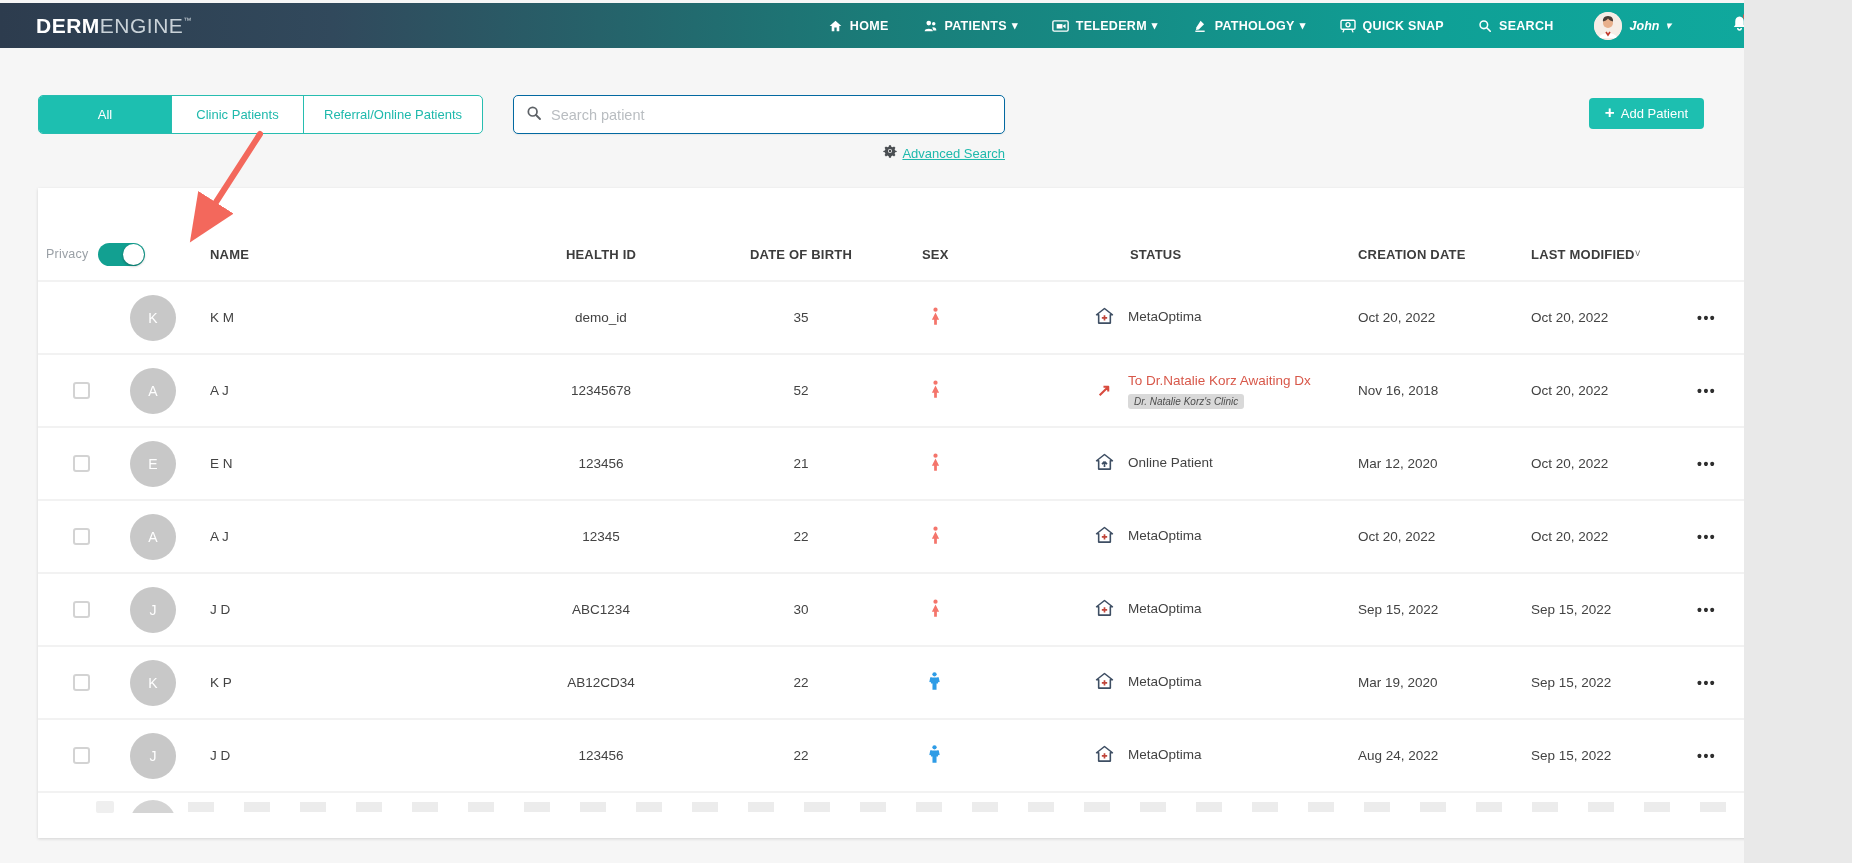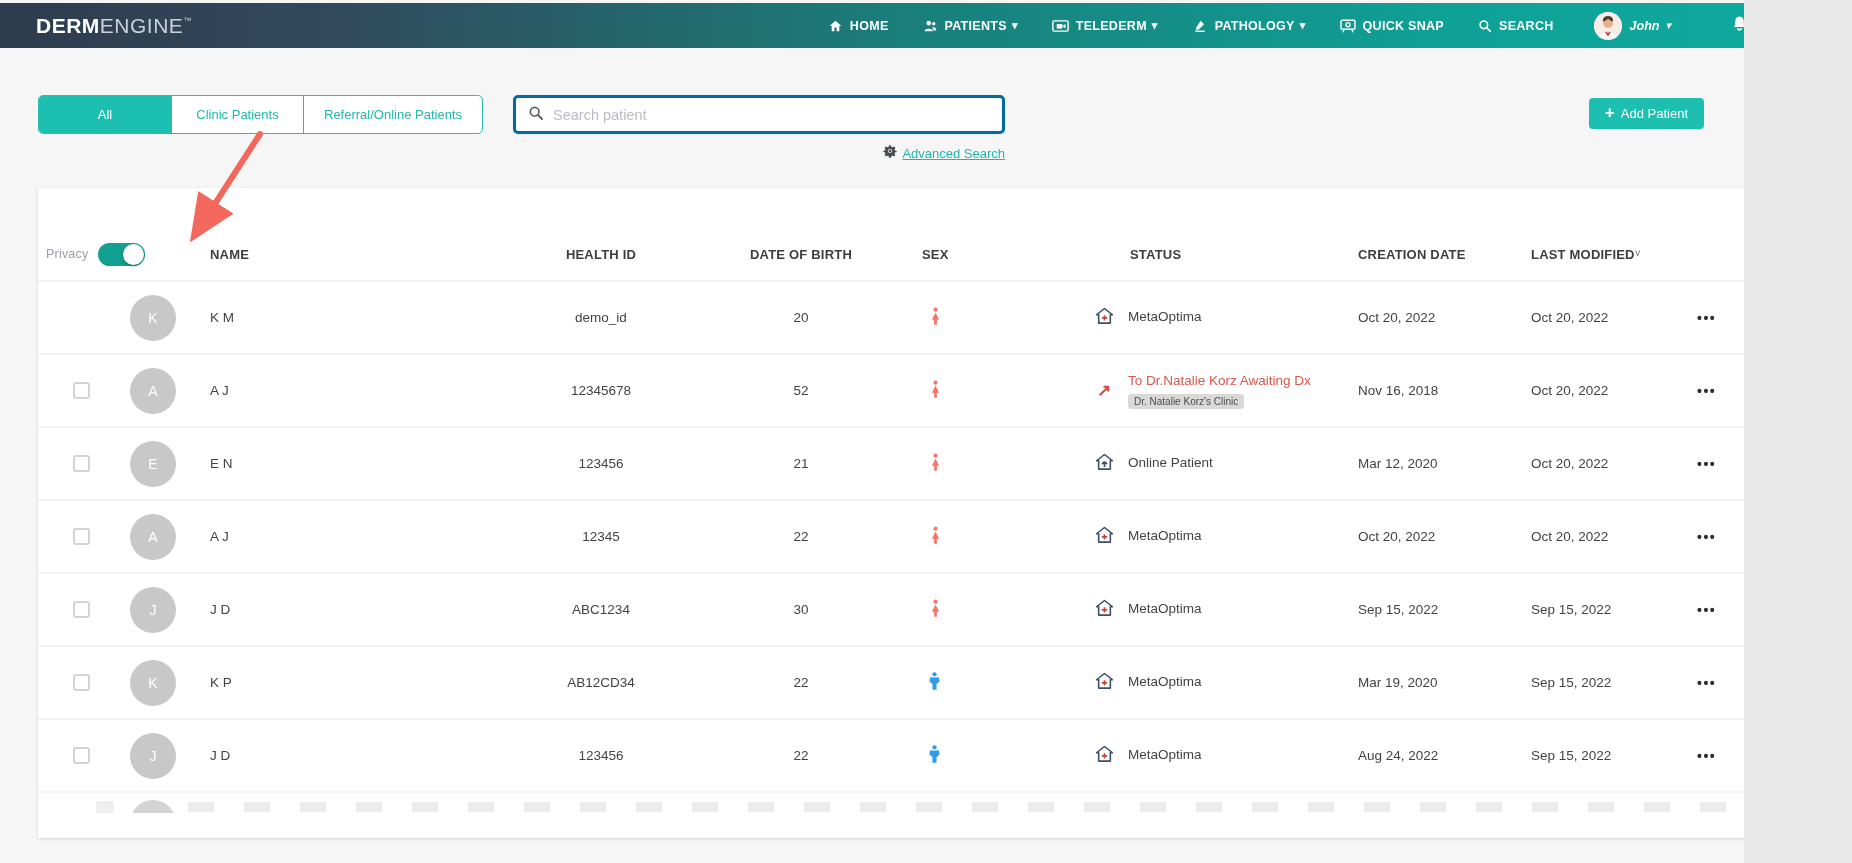--- a/index.html
+++ b/index.html
@@ -36,21 +36,21 @@
     justify-content:center; margin-left:28px; cursor:pointer; }
   
   .toolbar { position:absolute; top:95px; left:38px; right:40px; display:flex; align-items:flex-start; }
   .tabs { display:flex; border-radius:5px; overflow:hidden; border:1px solid #27bdb0; background:#fff; }
   .tab { min-width:132px; padding:0 20px; height:37px; display:flex; align-items:center;
     justify-content:center; font-size:13px; color:#1fb9ac; cursor:pointer;
     border-left:1px solid #27bdb0; white-space:nowrap; }
   .tab:first-child { border-left:none; }
   .tab.active { background:#1dbfb0; color:#ffffff; }
   .search-col { width:492px; margin-left:30px; }
-  .search-box { position:relative; height:39px; background:#fff; border:3px solid #0369a1;
+  .search-box { position:relative; height:39px; background:#fff; border:1px solid #0369a1;
     border-radius:5px; box-shadow:0 1px 2px rgba(0,0,0,.06); display:flex; align-items:center; padding:0 12px; }
   .search-box svg { flex:0 0 auto; }
   .search-input { border:none; outline:none; flex:1; margin-left:9px; font-size:14.5px;
     font-family:"Liberation Sans",sans-serif; color:#444; background:transparent; }
   .search-input::placeholder { color:#b9bdc1; }
   .advanced { margin-top:10px; display:flex; justify-content:flex-end; align-items:center; gap:5px; cursor:pointer; }
   .advanced .adv-label { color:#1fb9ac; font-size:13px;text-decoration:underline; }
   .btn-add { margin-left:auto; margin-top:3px; height:31px; padding:0 16px;
     background:#1dbfb0; color:#fff; border:none; border-radius:4px; font-size:13px;
     font-family:"Liberation Sans",sans-serif; display:flex; align-items:center; gap:6px; cursor:pointer; }
@@ -96,21 +96,21 @@
   .sex-male .icon-male { display:block; }
   .c-status { display:flex; align-items:center; padding-left:88px; gap:14px; }
   .sicon { width:20px; flex:0 0 auto; display:flex; align-items:center; justify-content:center; }
   .i-clinic, .i-online, .i-referral { display:none; }
   .st-clinic .i-clinic { display:block; }
   .st-online .i-online { display:block; }
   .st-referral .i-referral { display:block; font-size:17px; font-weight:bold; color:#d84b3e; }
   .status-text { display:block; max-width:212px; line-height:1.35; }
   .st-referral .status-text { color:#d8584a; }
   .status-badge { display:inline-block; margin-top:3px; background:#d9d9d9; color:#4c4c4c;
-    font-size:10px; padding:2px 6px 2px 6px; border-radius:3px; white-space:nowrap; }
+    font-size:10px; padding:2px 6px 2px 6px; border-radius:3px; white-space:nowrap;font-style:italic; }
   .c-created { padding-left:12px; }
   .c-modified { padding-left:20px; }
   .c-menu { display:flex; justify-content:flex-start; padding-left:6px; }
   .menu-dots { font-size:14px; letter-spacing:1.5px; color:#2e2e2e; font-weight:bold; cursor:pointer; }
   
   .partial-row { position:relative; height:22px; border-top:2px solid #f2f2f2; overflow:hidden; }
   .partial-check { position:absolute; left:58px; top:8px; width:18px; height:12px;
     background:#efefef; border-radius:2px; }
   .partial-avatar { position:absolute; left:92px; top:7px; width:46px; height:46px;
     border-radius:50%; background:#d4d4d4; }
@@ -299,21 +299,21 @@
     <div class="cell c-check">
               <span class="checkbox" style="visibility: hidden;"></span>
             </div>
     <div class="cell c-avatar">
               <span class="avatar">
                 <span>K</span>
               </span>
             </div>
     <div class="cell c-name">K M</div>
     <div class="cell c-hid">demo_id</div>
-    <div class="cell c-dob">20</div>
+    <div class="cell c-dob">35</div>
     <div class="cell c-sex">
       <span class="icon-female">
         <svg width="15" height="19" viewBox="0 0 24 30">
                   <circle cx="12" cy="4" r="3.4" fill="#f4756b"></circle>
                   <path d="M12 8.5 L6.2 20 H9.8 V28 H14.2 V20 H17.8 Z" fill="#f4756b"></path>
                 </svg>
       </span>
 
     </div>
     <div class="cell c-status">

